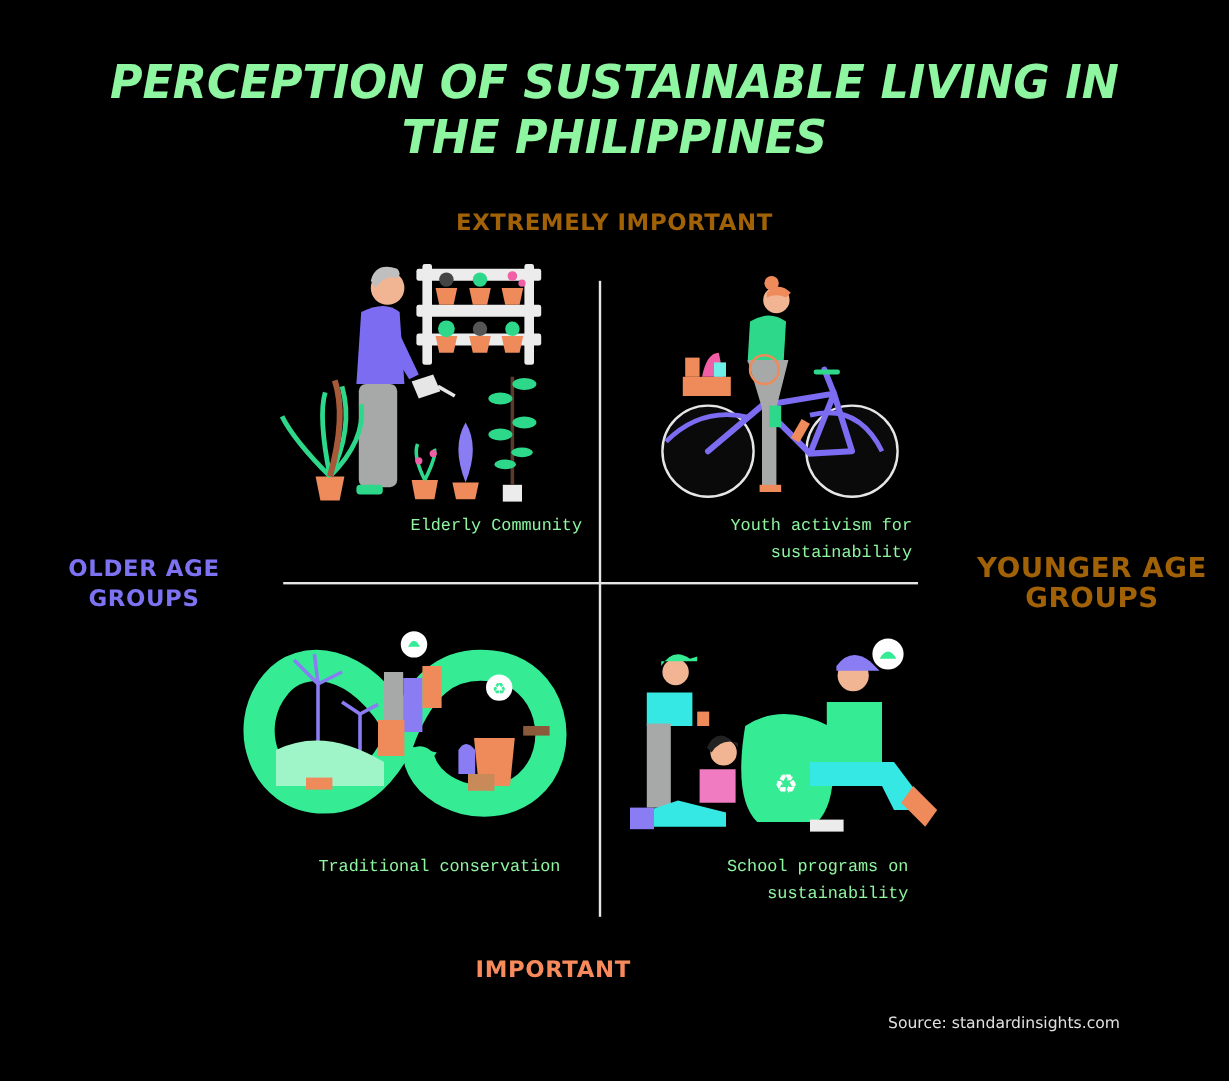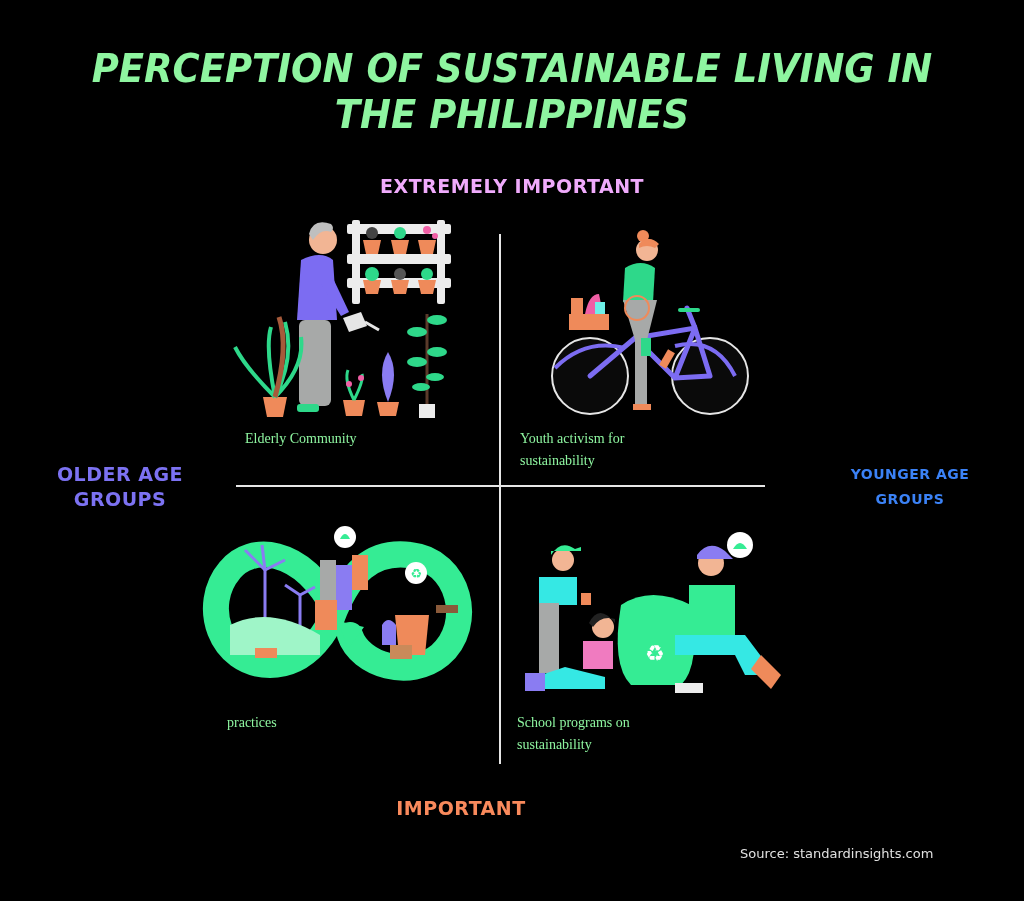--- a/index.html
+++ b/index.html
@@ -1,25 +1,25 @@
 <!DOCTYPE html>
 <html><head>
 <meta charset="utf-8">
 <style>
   html, body { margin:0; padding:0; }
   body { width:1024px; height:901px; background:#000; position:relative; overflow:hidden; font-family:"DejaVu Sans", sans-serif; }
   .title { position:absolute; left:0; top:48px; width:1024px; text-align:center; color:#8ef5a0; font-family:"DejaVu Sans", sans-serif; font-weight:bold; font-style:italic; font-size:37px; line-height:44px; letter-spacing:0px; transform:scaleY(1.05); }
   .axis-label { position:absolute; font-family:"DejaVu Sans", sans-serif; font-weight:bold; text-align:center; letter-spacing:0.5px; }
-  .top-label { left:0; width:1024px; top:175px; font-size:19px; color:#f0abfc; }
+  .top-label { left:0; width:1024px; top:175px; font-size:19px; color:#a16207; }
   .bottom-label { left:0; width:922px; top:797px; font-size:19px; color:#f98a5c; }
   .left-label { left:40px; width:160px; top:462px; font-size:19px; line-height:25px; color:#7c72f2; }
-  .right-label { left:810px; width:200px; top:462px; font-size:14px; line-height:25px; color:#3b82f6; }
+  .right-label { left:810px; width:200px; top:462px; font-size:23px; line-height:25px; color:#a16207; }
   .vline { position:absolute; left:499px; top:234px; width:2px; height:530px; background:#e6e6e6; }
   .hline { position:absolute; left:236px; top:485px; width:529px; height:2px; background:#e6e6e6; }
-  .caption { position:absolute; color:#8ef5a0; font-family:Liberation Serif, serif; font-size:14px; line-height:22px; text-align:left; width:240px; }
+  .caption { position:absolute; color:#8ef5a0; font-family:Liberation Mono, monospace; font-size:14px; line-height:22px; text-align:right; width:240px; }
   .illus { position:absolute; }
   .source { position:absolute; left:740px; top:846px; color:#e0e0e0; font-size:13px; font-family:"DejaVu Sans", sans-serif; }
 </style>
 </head>
 <body>
 
 <div class="title">
   <div>PERCEPTION OF SUSTAINABLE LIVING IN</div>
   <div>THE PHILIPPINES</div>
 </div>
@@ -148,21 +148,21 @@
   <path d="M150 24 q5 -10 10 0" fill="#35ec94"></path>
   <circle cx="226" cy="58" r="11" fill="#fff"></circle>
   <text x="226" y="63" text-anchor="middle" font-size="13" fill="#35ec94" font-family="DejaVu Sans, sans-serif">♻</text>
 
   <path d="M205 100 h34 l-4 40 h-26z" fill="#ef8a5a"></path>
   <path d="M192 110 q6 -10 14 0 v20 h-14z" fill="#8a7cf2"></path>
   <rect x="200" y="130" width="22" height="14" fill="#c98a5a"></rect>
   <rect x="246" y="90" width="22" height="8" fill="#8a5a3a"></rect>
 </svg>
 <div class="caption" style="left:227px; top:712px;">
-  <div>practices</div>
+  <div>Traditional conservation</div>
 </div>
 
 <svg class="illus" style="left:525px; top:515px;" width="275" height="185" viewBox="0 0 275 185">
 
   <circle cx="38" cy="45" r="11" fill="#f2b594"></circle>
   <path d="M26 40 q10 -16 24 -6 l6 -2 v4 h-30z" fill="#35ec94"></path>
   <path d="M14 62 h38 v28 h-38z" fill="#35e8e4"></path>
   <rect x="14" y="88" width="20" height="70" fill="#a7a9a8"></rect>
   <rect x="56" y="78" width="10" height="12" fill="#ef8a5a"></rect>
 

